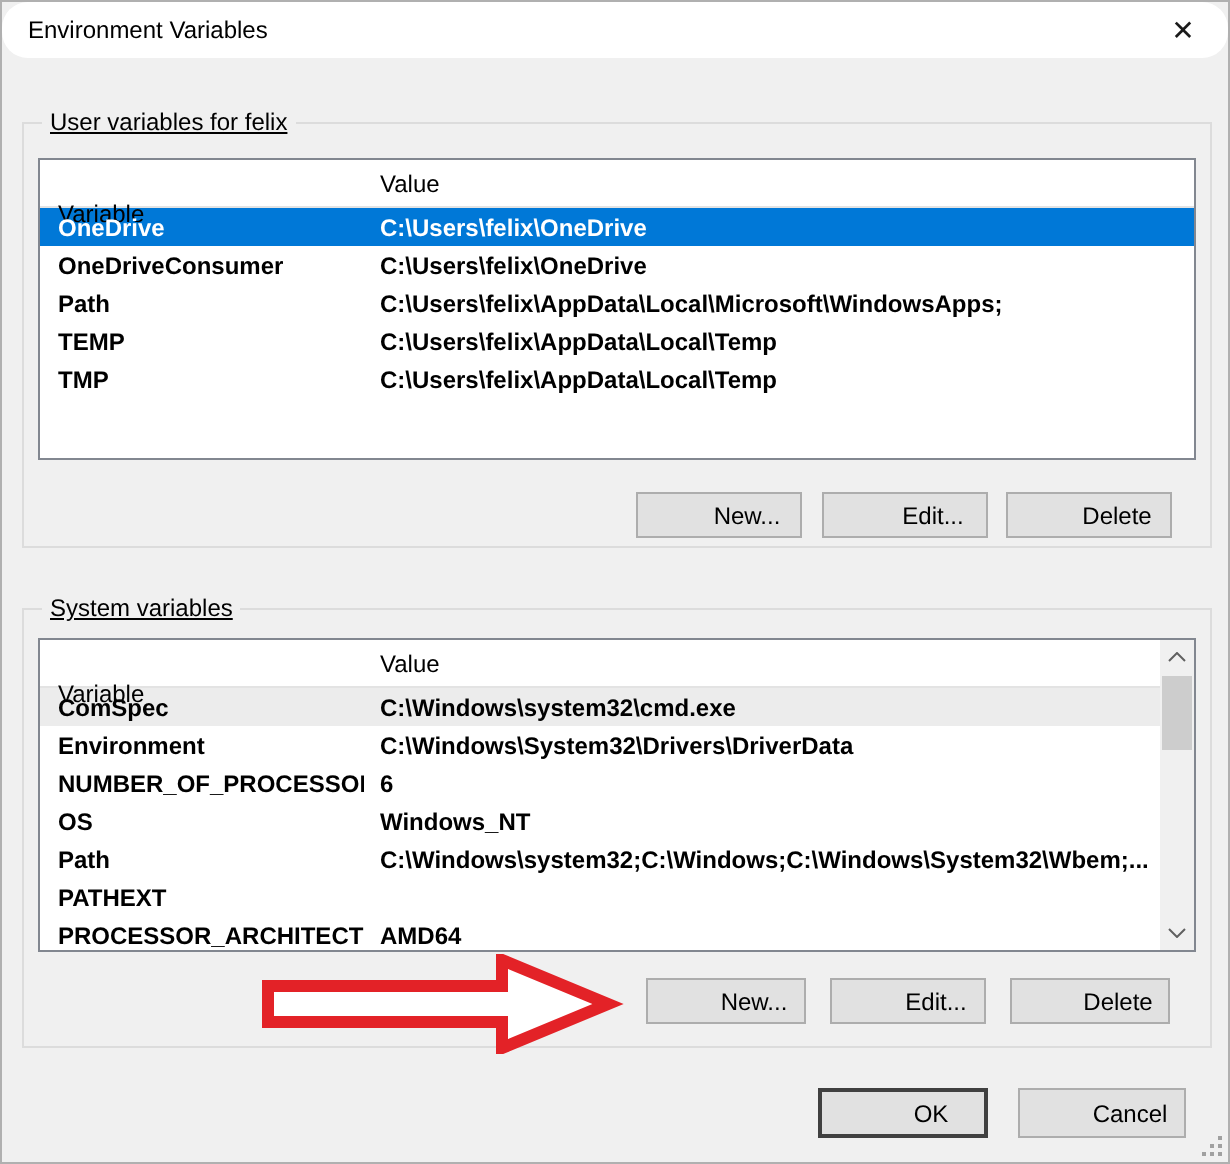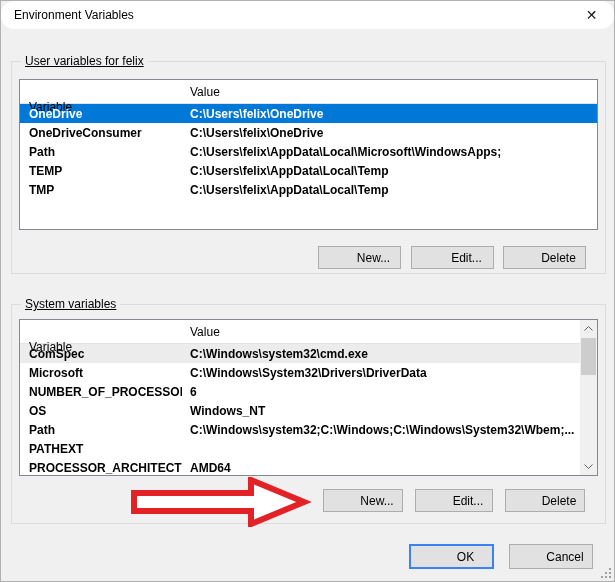--- a/index.html
+++ b/index.html
@@ -49,21 +49,21 @@
   
   .btn { position:absolute; height:23px; background:#e1e1e1; border:1px solid #adadad;
     box-sizing:border-box; display:flex; align-items:center; justify-content:center;
     font-size:12px; cursor:default;padding-left:28px; }
   .btn-user-new    { left:317px; top:245px; width:83px; }
   .btn-user-edit   { left:410px; top:245px; width:83px; }
   .btn-user-delete { left:502px; top:245px; width:83px; }
   .btn-sys-new     { left:322px; top:488px; width:80px; }
   .btn-sys-edit    { left:414px; top:488px; width:78px; }
   .btn-sys-delete  { left:504px; top:488px; width:80px; }
-  .btn-ok     { left:408px; top:543px; width:85px; height:25px; border:2px solid #3b82f6; }
+  .btn-ok     { left:408px; top:543px; width:85px; height:25px; border:2px solid #404040; }
   .btn-cancel { left:508px; top:543px; width:84px; height:25px; }
 
   .arrow-annotation { position:absolute; left:130px; top:476px; width:186px; height:50px; pointer-events:none; }
   .resize-grip { position:absolute; right:3px; bottom:3px; width:11px; height:11px; }
 </style>
 </head>
 <body>
 
 <div class="window">
 
@@ -119,21 +119,21 @@
     <div class="lv-content">
       <div class="lv-header">
         <div class="hdr-var">Variable</div>
         <div class="hdr-val">Value</div>
       </div>
       <div class="lv-row dimmed">
         <div class="cell-var">ComSpec</div>
         <div class="cell-val">C:\Windows\system32\cmd.exe</div>
       </div>
       <div class="lv-row">
-        <div class="cell-var">Microsoft</div>
+        <div class="cell-var">Environment</div>
         <div class="cell-val">C:\Windows\System32\Drivers\DriverData</div>
       </div>
       <div class="lv-row">
         <div class="cell-var">NUMBER_OF_PROCESSORS</div>
         <div class="cell-val">6</div>
       </div>
       <div class="lv-row">
         <div class="cell-var">OS</div>
         <div class="cell-val">Windows_NT</div>
       </div>

